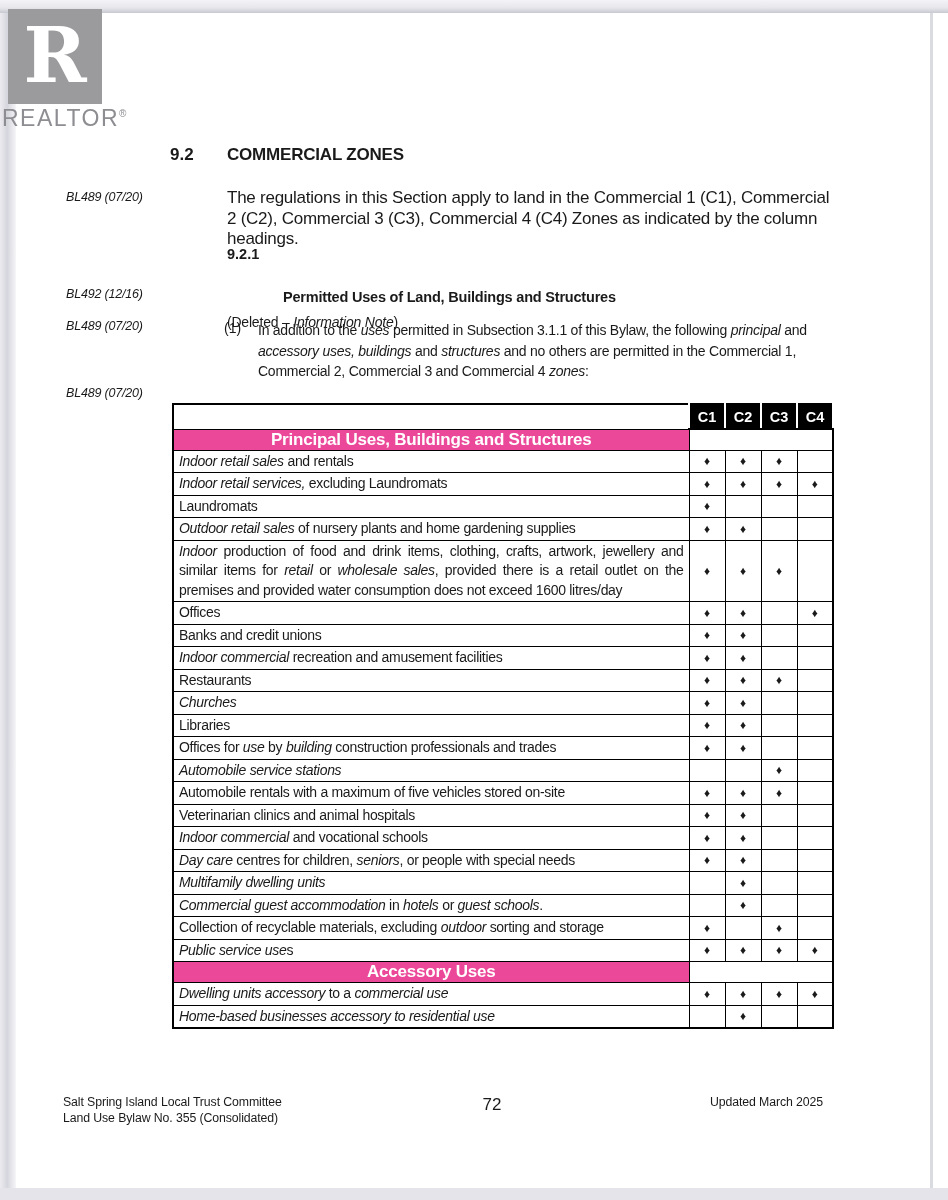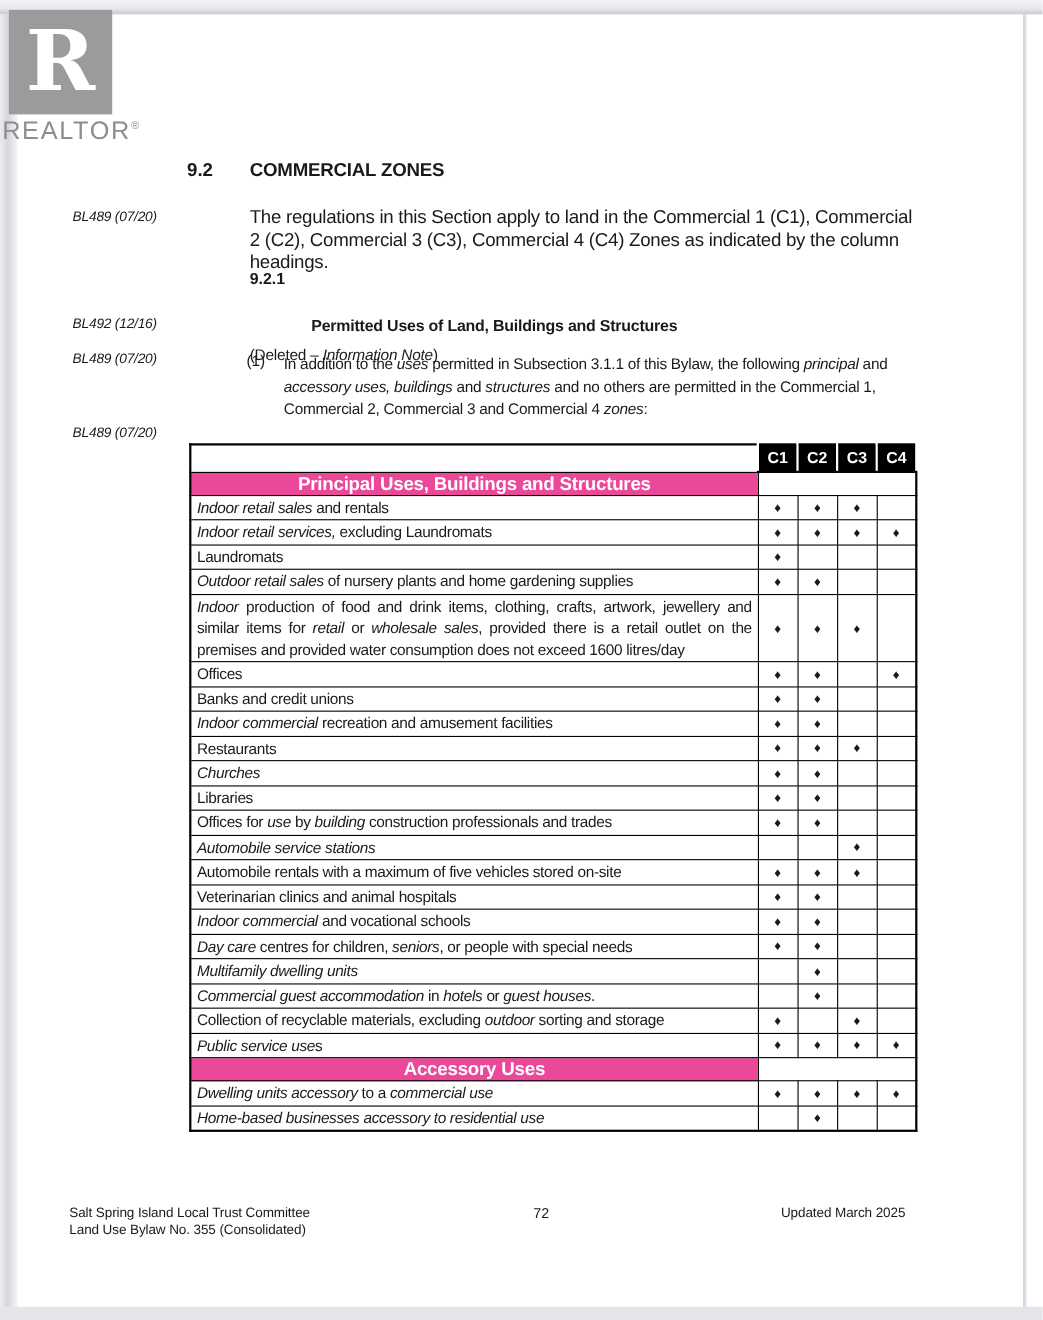--- a/index.html
+++ b/index.html
@@ -48,21 +48,21 @@
   th.zone { background:#000; color:#fff; font-weight:bold; font-size:14.5px; text-align:center;
             border-left:2px solid #fff; border-right:2px solid #fff; border-bottom:2px solid #000; }
   td.section-cell { background:#ec4899; color:#fff; font-weight:bold; font-size:17px;
                     text-align:center; height:21px; padding:0; letter-spacing:-0.2px; }
   td.section-blank { background:#fff; }
   td.use-cell { font-size:14px; padding:1px 5px; line-height:19.5px; letter-spacing:-0.3px; height:19px; }
   td.use-cell.justify { text-align:justify; }
   td.mark-cell { text-align:center; font-size:12px; padding:0; line-height:1; }
 
   .footer-left  { position:absolute; left:63px; top:1095px; font-size:12.3px; line-height:15.8px; letter-spacing:-0.1px; }
-  .footer-page  { position:absolute; left:474px; top:1095px; width:36px; text-align:center; font-size:13px; }
+  .footer-page  { position:absolute; left:474px; top:1095px; width:36px; text-align:center; font-size:17px; }
   .footer-right { position:absolute; right:125px; top:1095px; font-size:12.3px; letter-spacing:-0.1px; }
   .watermark { position:absolute; right:13px; top:1236px; font-size:13px; color:#b4b5c0; letter-spacing:0.2px; }
 </style>
 </head>
 <body>
 
 <div class="frame-top"></div>
 <div class="frame-left"></div>
 <div class="frame-bottom"></div>
 <div class="frame-right"></div>
@@ -234,21 +234,21 @@
         <td class="mark-cell"></td>
       </tr>
       <tr>
         <td class="use-cell"><i>Multifamily dwelling units</i></td>
         <td class="mark-cell"></td>
         <td class="mark-cell">♦</td>
         <td class="mark-cell"></td>
         <td class="mark-cell"></td>
       </tr>
       <tr>
-        <td class="use-cell"><i>Commercial guest accommodation</i> in <i>hotels</i> or <i>guest houses</i>.</td>
+        <td class="use-cell"><i>Commercial guest accommodation</i> in <i>hotels</i> or <i>guest schools</i>.</td>
         <td class="mark-cell"></td>
         <td class="mark-cell">♦</td>
         <td class="mark-cell"></td>
         <td class="mark-cell"></td>
       </tr>
       <tr>
         <td class="use-cell">Collection of recyclable materials, excluding <i>outdoor</i> sorting and storage</td>
         <td class="mark-cell">♦</td>
         <td class="mark-cell"></td>
         <td class="mark-cell">♦</td>

